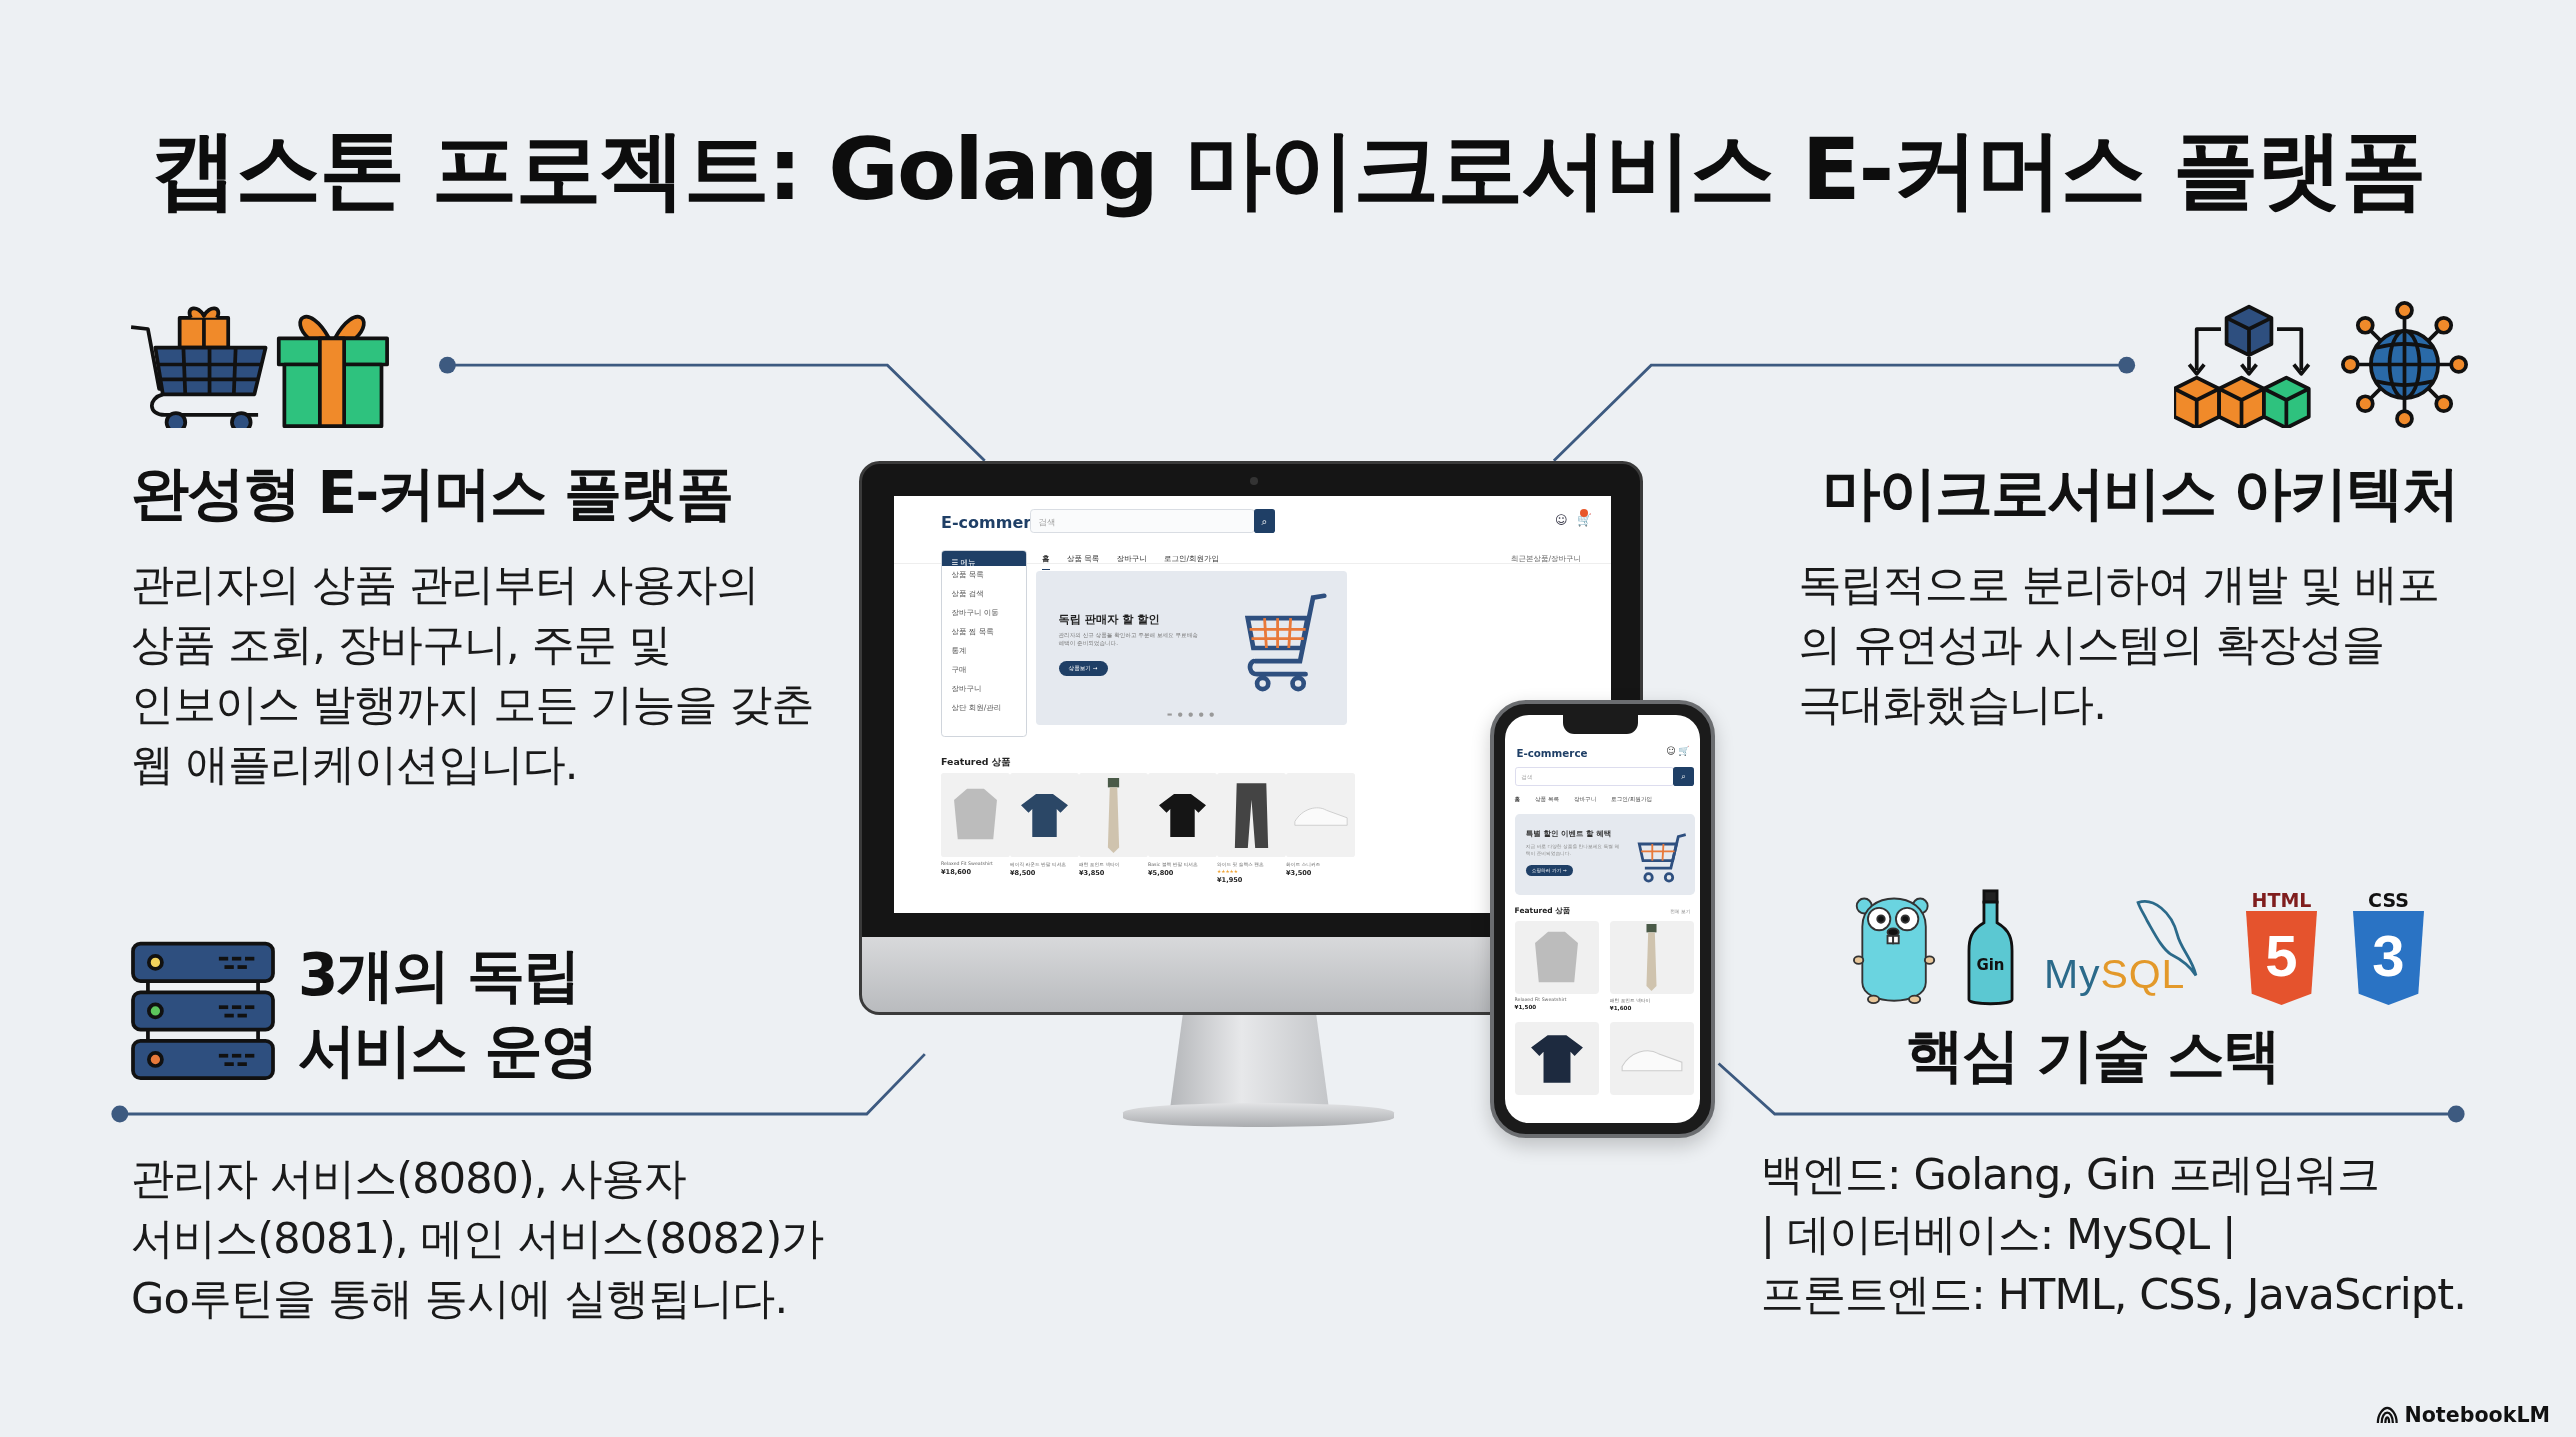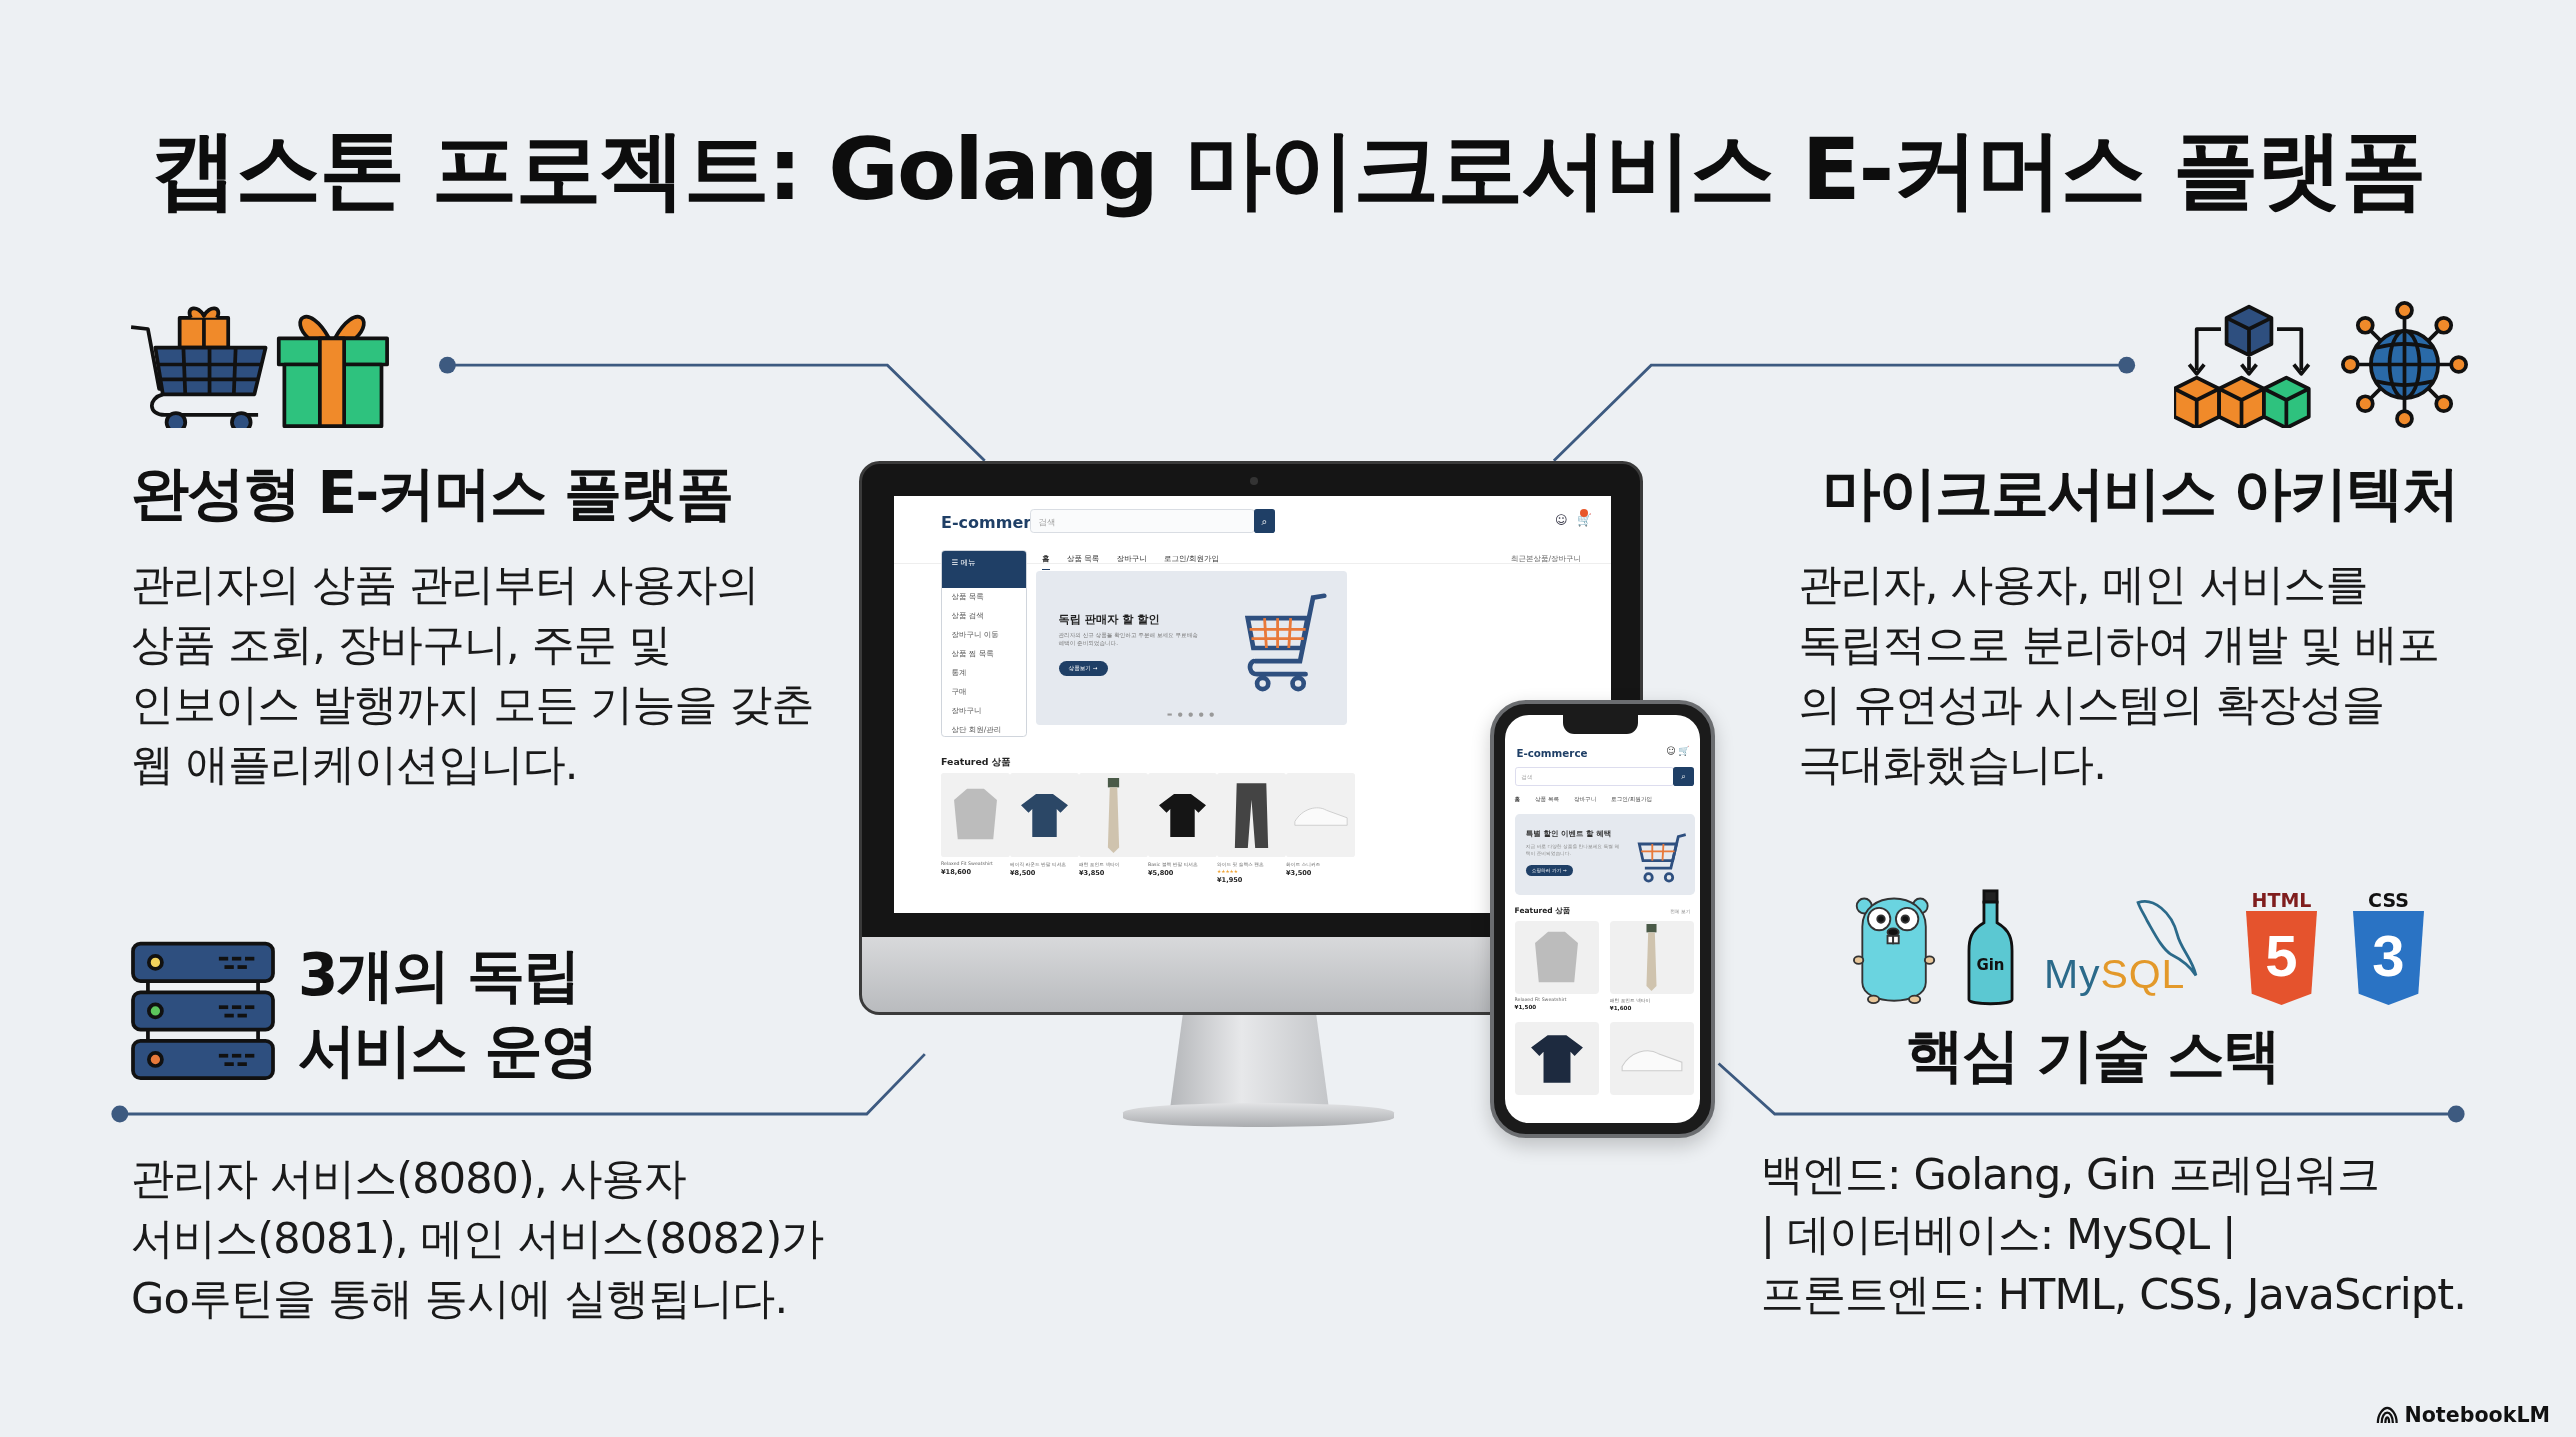--- a/index.html
+++ b/index.html
@@ -49,21 +49,21 @@
 
   
   .wp-logo { position:absolute; left: 47px; top: 17px; font-size: 16px; font-weight: bold; color: #1f3f66; }
   .wp-search { position:absolute; left: 136px; top: 13px; width: 225px; height: 24px; border: 0.9px solid #d9dde3; border-radius: 3.7px; background:#fafbfc; }
   .wp-search span { font-size: 8.4px; color:#999; position:absolute; left: 7.5px; top: 6.6px; }
   .wp-search-btn { position:absolute; left: 360px; top: 13px; width: 20.6px; height: 24px; background:#1f3f66; border-radius: 2.8px; color:#fff; font-size: 10.3px; text-align:center; line-height: 24px; }
   .wp-icons { position:absolute; left: 661px; top: 17px; font-size: 12px; color:#334; }
   .wp-badge { position:absolute; left: 686px; top: 13px; width: 8.4px; height: 8.4px; background:#e8572a; border-radius:50%; }
   .wp-navline { position:absolute; left:0; top: 67px; width: 100%; height: 0.9px; background:#eee; }
   .wp-side { position:absolute; left: 47px; top: 54px; width: 86px; height: 187px; border: 0.9px solid #d0d5dc; border-radius: 3.7px; background:#fff; }
-  .wp-side-head { height: 37px; background:#1f3f66; color:#fff; font-size: 7.5px; padding: 6.6px 9.4px; border-radius: 2.8px 2.8px 0 0; }
+  .wp-side-head { height: 15px; background:#1f3f66; color:#fff; font-size: 7.5px; padding: 6.6px 9.4px; border-radius: 2.8px 2.8px 0 0; }
   .wp-side-item { font-size: 7.5px; color:#555; padding: 3.7px 9.4px; height: 19px; white-space: nowrap; }
   .wp-tabs { position:absolute; left: 148px; top: 58px; font-size: 7.5px; color:#333; white-space: nowrap; }
   .wp-tabs span { margin-right: 15px; }
   .wp-tabs .active { border-bottom: 1.9px solid #1f3f66; padding-bottom: 5.6px; font-weight: bold; }
   .wp-tabs-right { position:absolute; right: 30px; top: 58px; font-size: 7.5px; color:#666; }
   .wp-hero { position:absolute; left: 142px; top: 75px; width: 311px; height: 154px; background:#e5e9ef; border-radius: 3.7px; padding-left: 44px; }
   .wp-hero-title { position:absolute; left: 22.5px; top: 41px; font-size: 11.2px; font-weight:bold; color:#222; }
   .wp-hero-sub { position:absolute; left: 22.5px; top: 60px; font-size: 5.6px; color:#777; width: 140px; line-height: 8.4px; }
   .wp-hero-btn { position:absolute; left: 22.5px; top: 90px; width: 49px; height: 15px; border-radius: 7.5px; background:#1f3f66; color:#fff; font-size: 5.6px; text-align:center; line-height: 15px; }
   .wp-hero-dots { position:absolute; left: 131px; top: 140px; font-size: 5.6px; color:#999; letter-spacing: 1.9px; }
@@ -192,21 +192,20 @@
         <circle cx="26" cy="26" r="8"></circle>
           <circle cx="110" cy="26" r="8"></circle>
         <circle cx="26" cy="110" r="8"></circle>
           <circle cx="110" cy="110" r="8"></circle>
       </g>
     </g>
   </svg>
 </div>
 <div class="abs heading right" style="right:118px; top:455px;">마이크로서비스 아키텍처</div>
 <div class="abs body-text right" style="right:137px; top:554px;">
-  <span class="line" style="margin-right:56px;">관리자, 사용자, 메인 서비스를</span>
   <span class="line">독립적으로 분리하여 개발 및 배포</span>
   <span class="line">의 유연성과 시스템의 확장성을</span>
   <span class="line">극대화했습니다.</span>
 </div>
 
 <svg class="abs" style="left:129px; top:940px;" width="148" height="140" viewBox="0 0 158 150">
   <g stroke="#111" stroke-width="4">
     <line x1="20" y1="40" x2="20" y2="60"></line>
       <line x1="138" y1="40" x2="138" y2="60"></line>
     <line x1="20" y1="94" x2="20" y2="112"></line>

